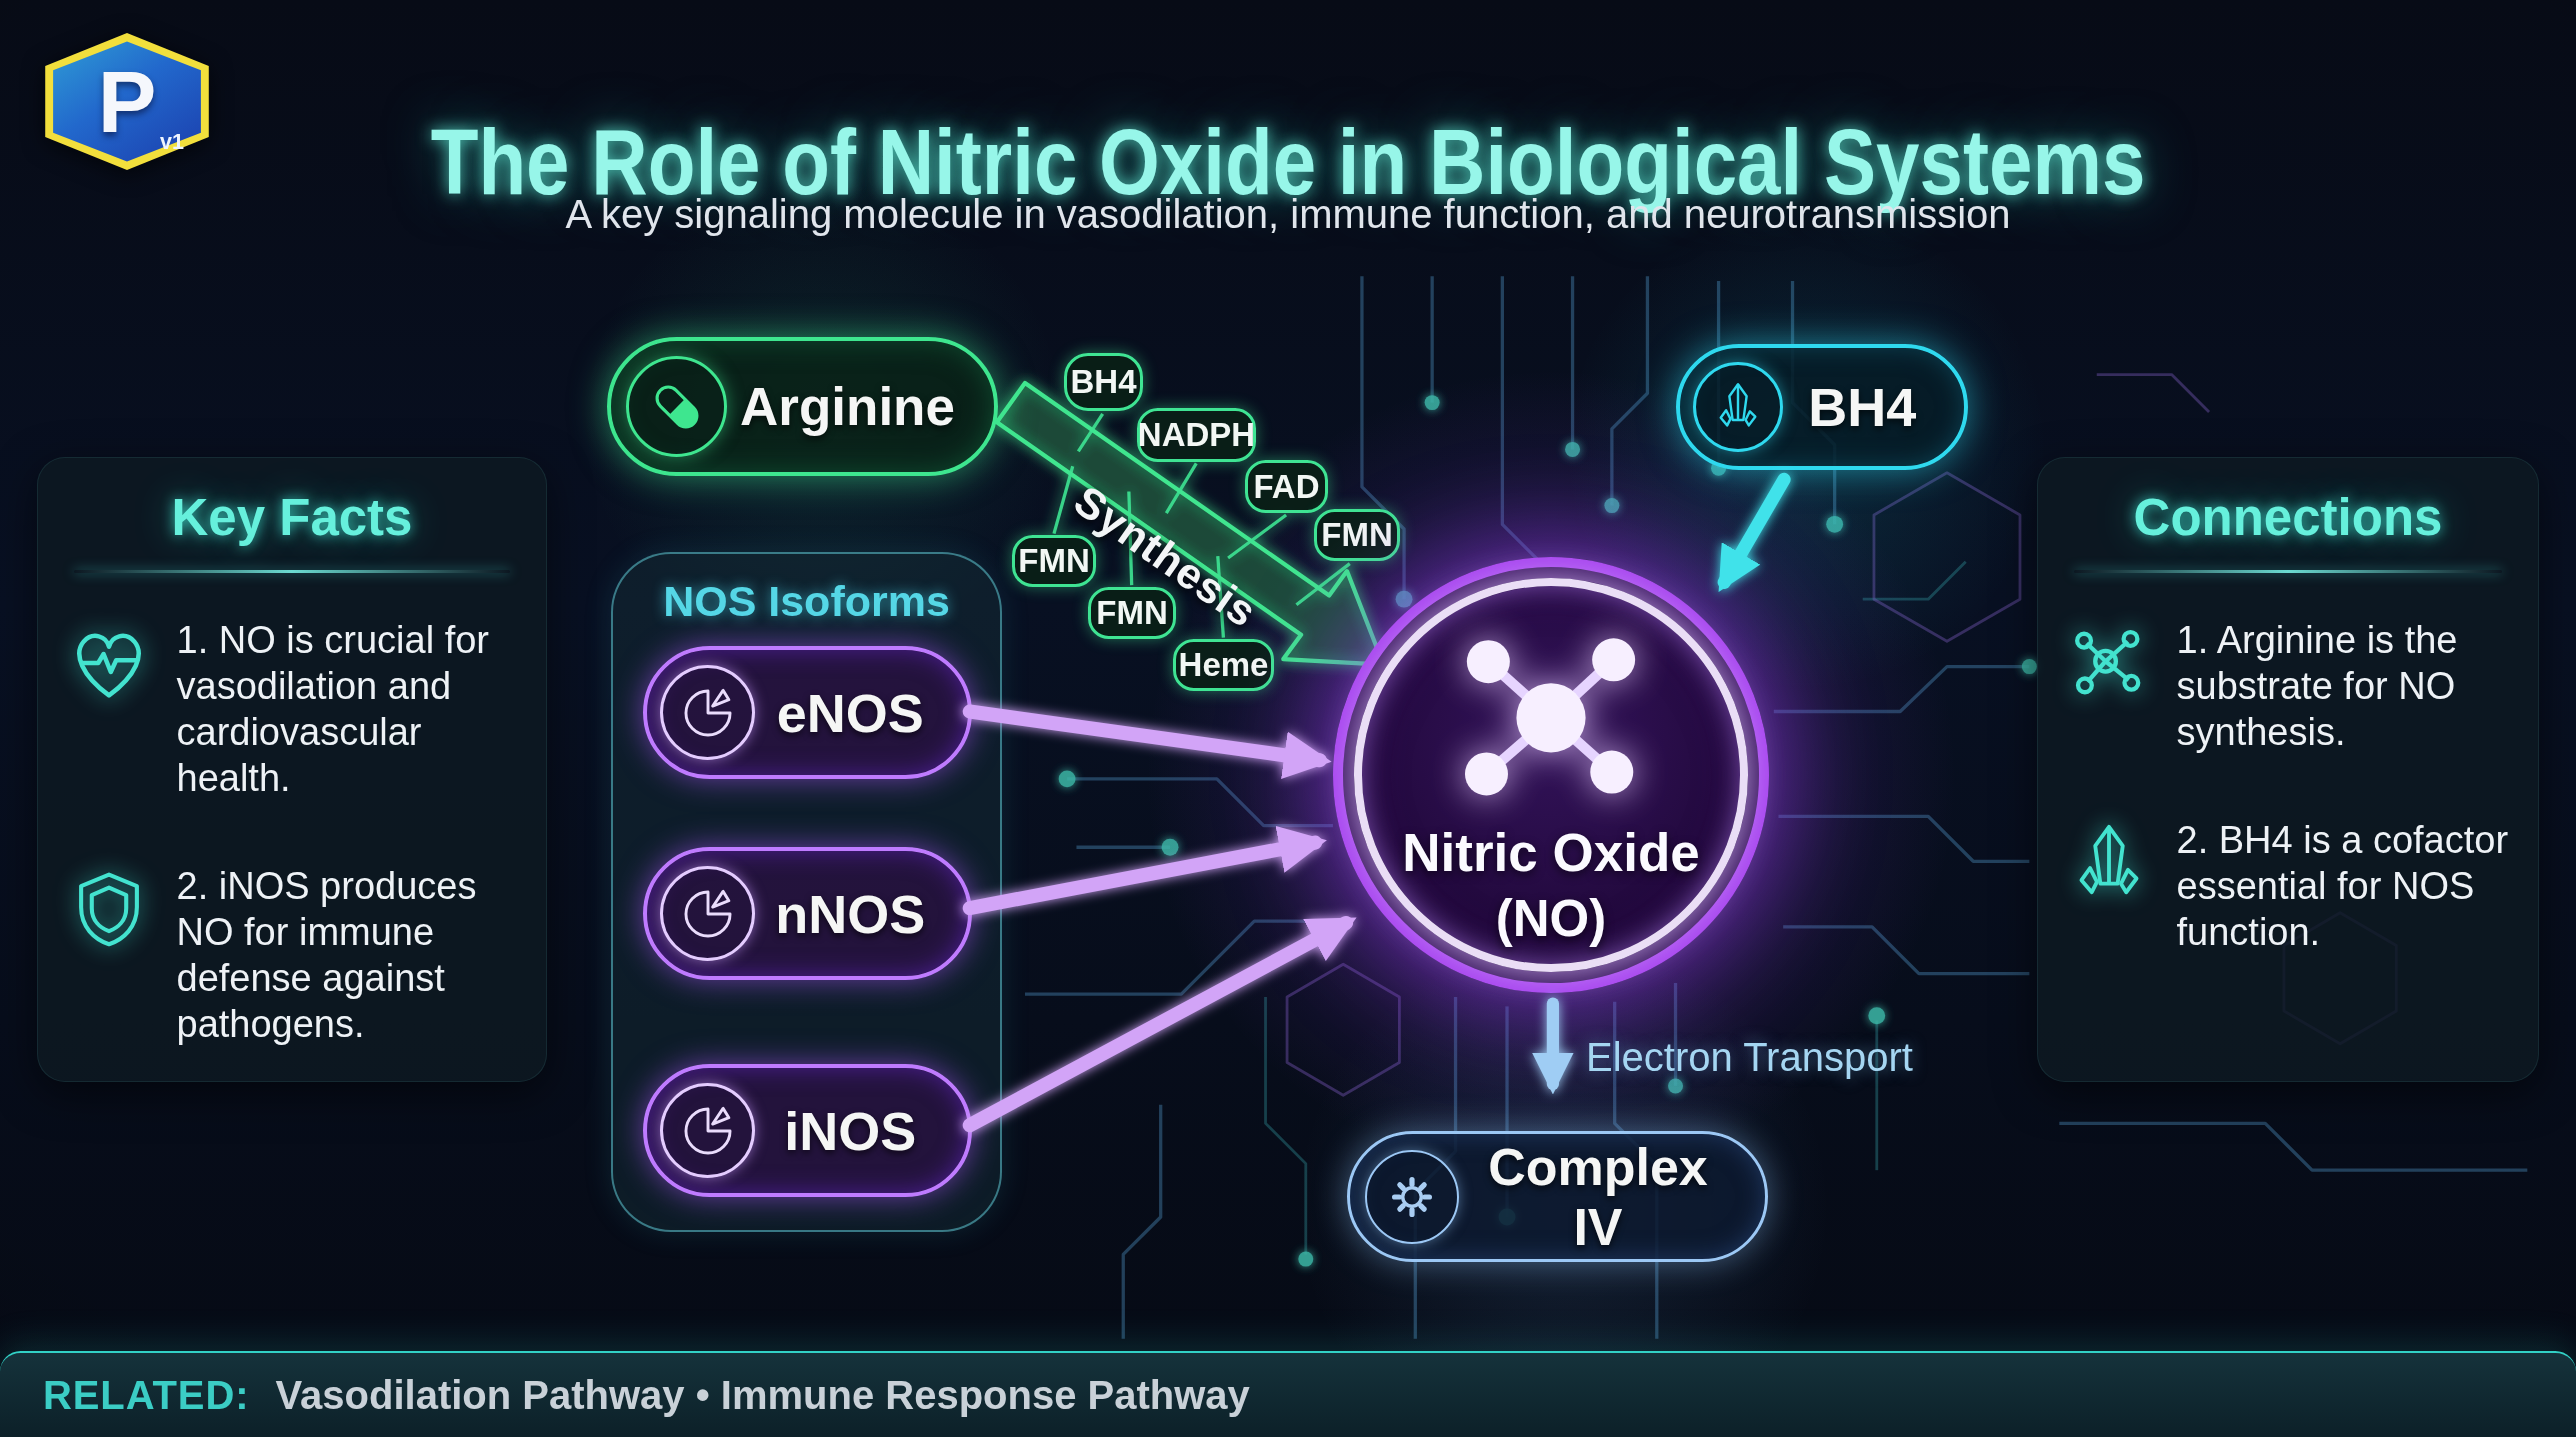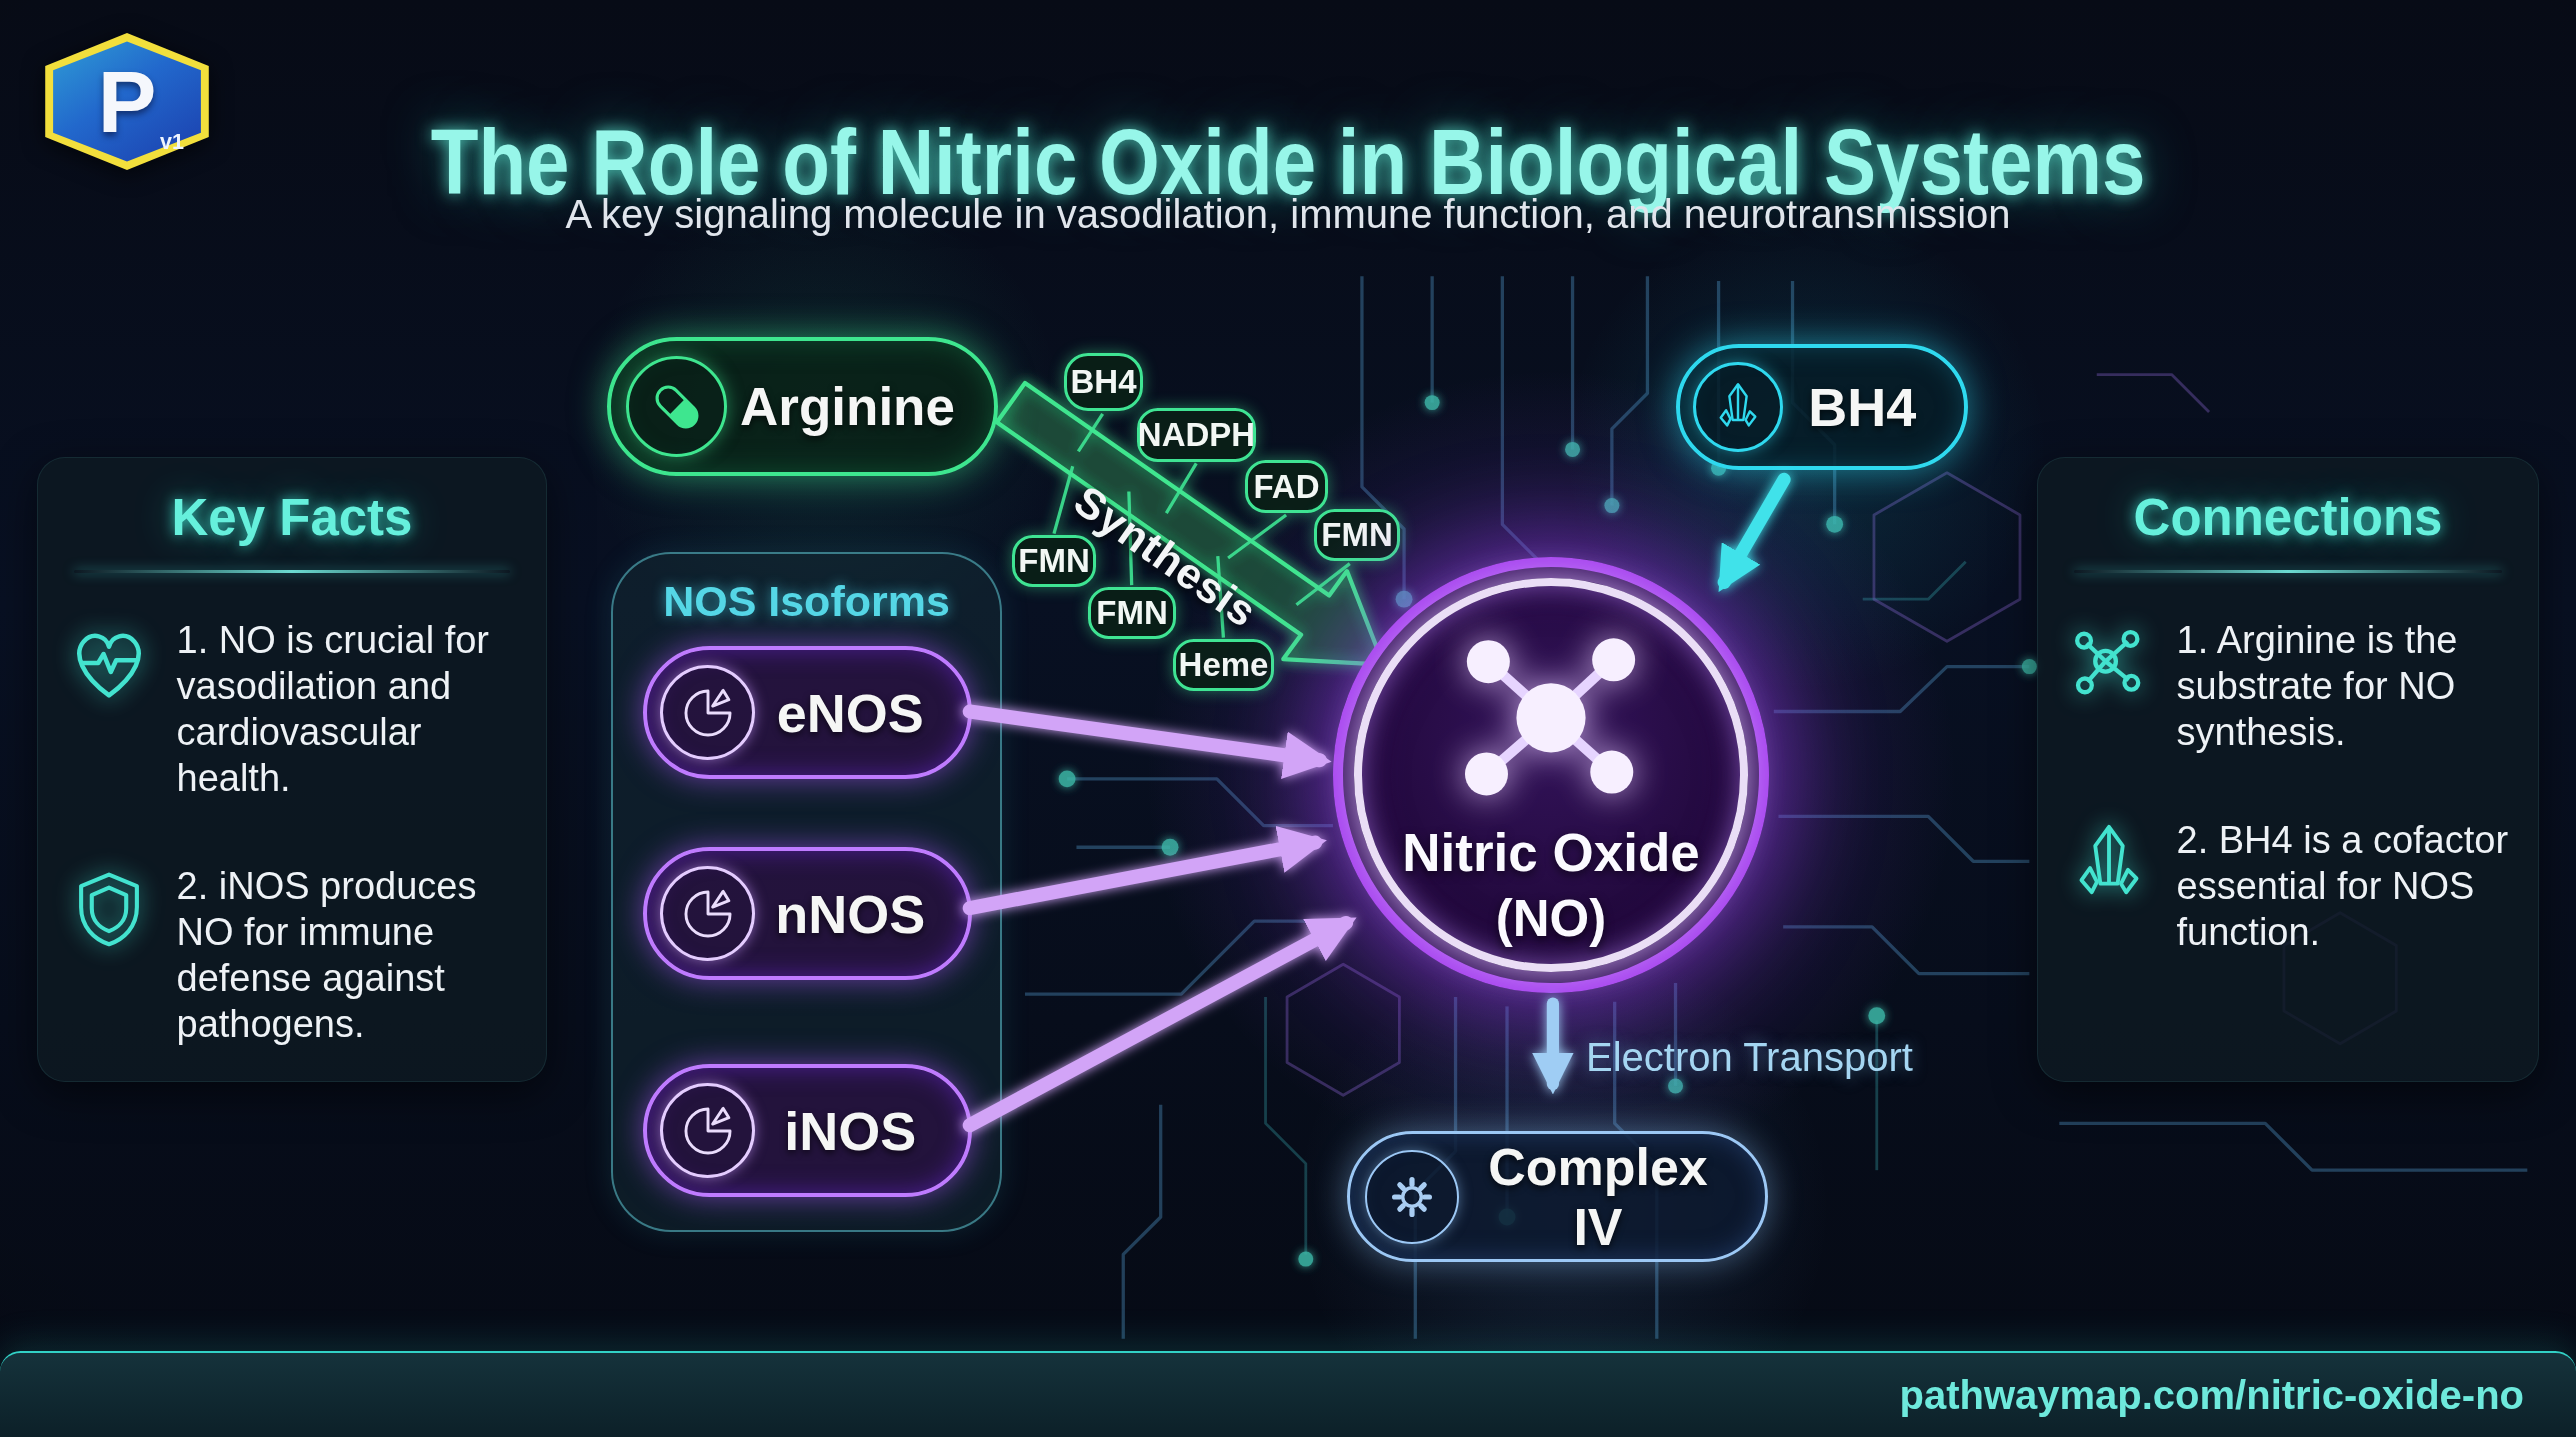--- a/index.html
+++ b/index.html
@@ -431,17 +431,20 @@
       <line x1="1036" y1="970" x2="1405" y2="900" stroke="#d2a4f7" stroke-width="15" marker-end="url(#mPurple)"></line>
       <line x1="1036" y1="1202" x2="1438" y2="986" stroke="#d2a4f7" stroke-width="15" marker-end="url(#mPurple)"></line>
       <line x1="1906" y1="512" x2="1842" y2="622" stroke="#41e2ea" stroke-width="14" marker-end="url(#mCyan)"></line>
       <line x1="1659" y1="1072" x2="1659" y2="1158" stroke="#9fcdf4" stroke-width="13" marker-end="url(#mBlue)"></line>
     </g>
   </svg>
 
   <div class="vignette"></div>
 
   <footer class="footer">
-    <span class="url">pathwaymap.com/nitric-oxide-no</span>
+    <div class="related">
+      <span class="rlabel">RELATED:</span>
+      <span class="ritems">Vasodilation Pathway • Immune Response Pathway</span>
+    </div>
   </footer>
 
 </div>
 
 
 </body></html>

